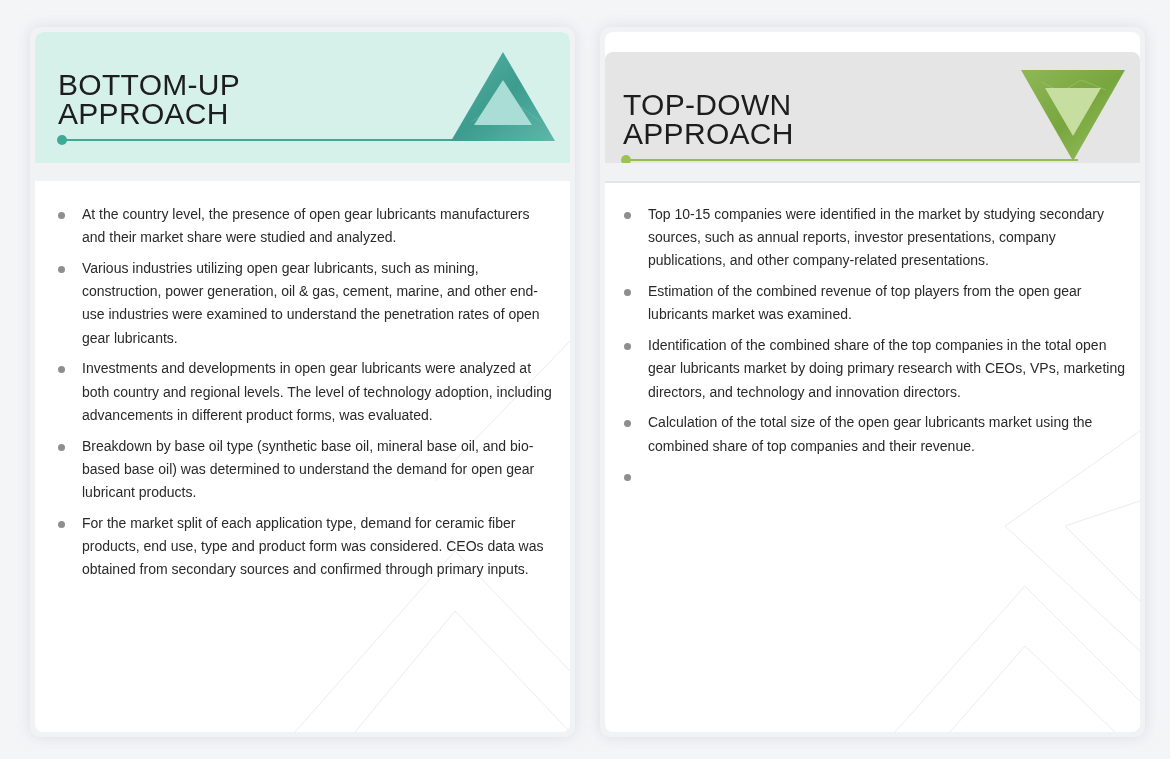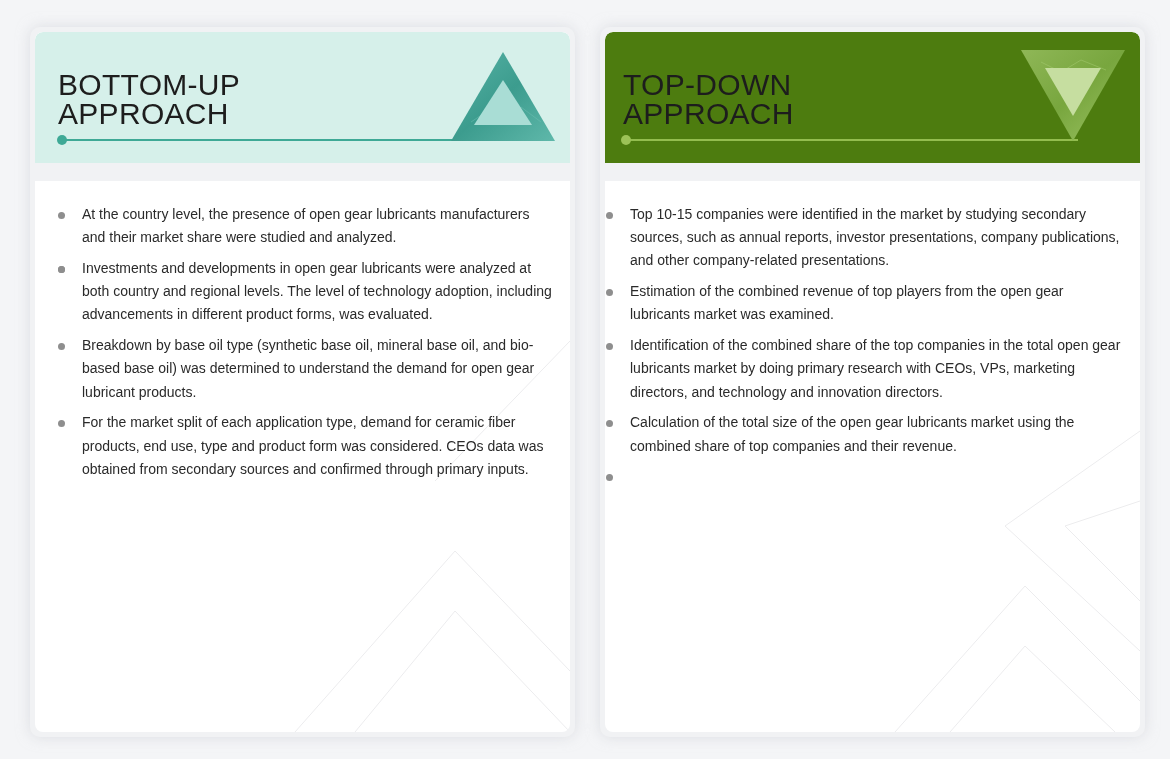--- a/index.html
+++ b/index.html
@@ -29,21 +29,21 @@
       background: #ffffff;
       border-radius: 8px;
       overflow: hidden;
     }
     .header {
       position: relative;
       height: 131px;
       border-radius: 8px 8px 0 0;
     }
     .left .header { background: #d6f0ea; }
-    .right .header { background: #4d7c0f; }
+    .right .header { background: #e5e5e5; margin-top: 20px; }
     .header-title {
       position: absolute;
       left: 23px;
       top: 38px;
       font-size: 30px;
       line-height: 29px;
       color: #1d1d1d;
       letter-spacing: 0.3px;
       white-space: pre-line;
     }
@@ -95,21 +95,21 @@
       margin-bottom: 7.6px;
     }
     .bullet {
       position: absolute;
       left: 1px;
       top: 9px;
       width: 7px; height: 7px;
       border-radius: 50%;
       background: #8e8e8e;
     }
-    .right .list { padding-left: 0; }
+    .right .list { padding-left: 18px; }
   </style>
 </head>
 <body>
 
 <div class="card left">
   <div class="card-inner">
     <svg class="body-bg" viewBox="0 0 535 551" preserveAspectRatio="none">
       <g stroke="#ececee" stroke-width="1" fill="none">
         <polyline points="260,551 420,370 535,490"></polyline>
         <polyline points="320,551 420,430 535,551"></polyline>
@@ -130,21 +130,21 @@
           </linearGradient>
         </defs>
         <polygon points="52,0 104,89 0,89" fill="url(#gUp)"></polygon>
         <polyline points="20,70 35,60 50,72 70,55 90,70" stroke="#6fc2b4" stroke-width="1" fill="none" opacity="0.5"></polyline>
         <polygon points="52,28 81,73 23,73" fill="#a9ddd5"></polygon>
       </svg>
     </div>
     <div class="separator"></div>
     <ul class="list">
       <li><span class="bullet"></span><span>At the country level, the presence of open gear lubricants manufacturers and their market share were studied and analyzed.</span></li>
-      <li><span class="bullet"></span></li>
+      <li><span class="bullet"></span><span>Various industries utilizing open gear lubricants, such as mining, construction, power generation, oil &amp; gas, cement, marine, and other end-use industries were examined to understand the penetration rates of open gear lubricants.</span></li>
       <li><span class="bullet"></span><span>Investments and developments in open gear lubricants were analyzed at both country and regional levels. The level of technology adoption, including advancements in different product forms, was evaluated.</span></li>
       <li><span class="bullet"></span><span>Breakdown by base oil type (synthetic base oil, mineral base oil, and bio-based base oil) was determined to understand the demand for open gear lubricant products.</span></li>
       <li><span class="bullet"></span><span>For the market split of each application type, demand for ceramic fiber products, end use, type and product form was considered. CEOs data was obtained from secondary sources and confirmed through primary inputs.</span></li>
     </ul>
   </div>
 </div>
 
 <div class="card right">
   <div class="card-inner">
     <svg class="body-bg" viewBox="0 0 535 551" preserveAspectRatio="none">

